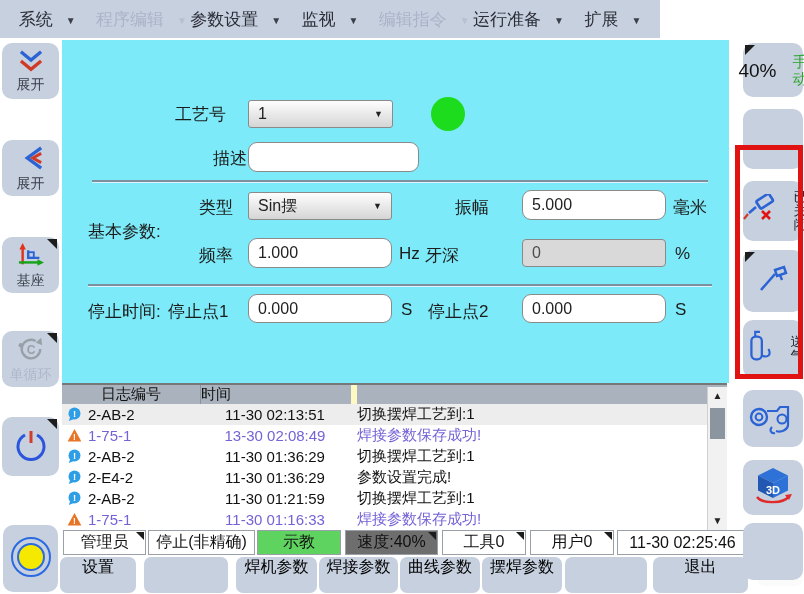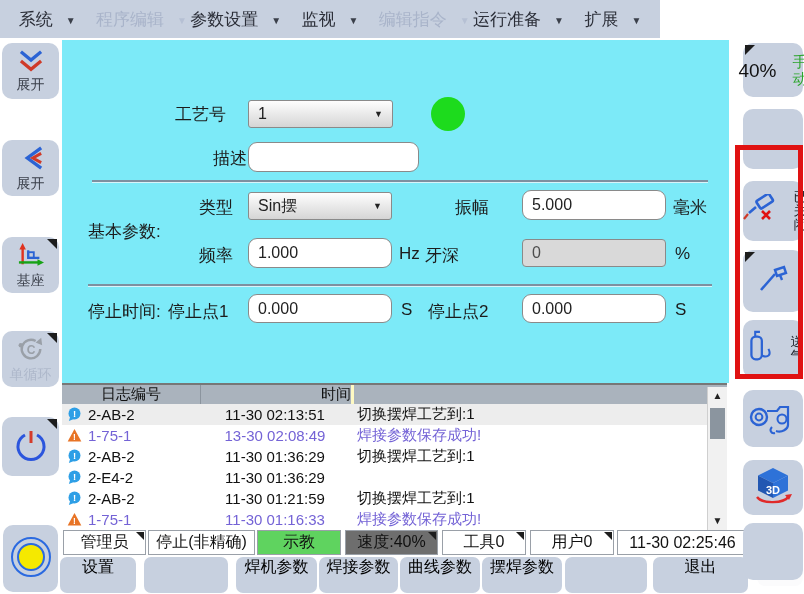--- a/index.html
+++ b/index.html
@@ -33,21 +33,21 @@
       font-size:16px;color:#222;display:flex;align-items:center;justify-content:space-between;
       padding:0 9px;box-sizing:border-box}
   .dd .arr{font-size:9px;color:#222}
   .divline{position:absolute;height:2px;background:#7e90a0;border-bottom:1px solid #d8f4fa}
   .greendot{position:absolute;width:34px;height:34px;border-radius:50%;background:#1ddb1d}
   
   .logtbl{position:absolute;left:62px;top:383px;width:665px;height:147px;background:#fff;
           overflow:hidden;font-size:15px;border-top:2px solid #777}
   .lhead{height:19px;background:#aab3bd;display:flex;align-items:center;color:#111}
   .lhead .h1{width:138px;text-align:center;border-right:1px solid #8b949e}
-  .lhead .h2{width:150px;text-align:right;border-right:3px solid #fef9c3}
+  .lhead .h2{width:150px;text-align:left;border-right:6px solid #fef9c3}
   .lhead .h3{flex:1;text-align:center}
   .lrow{height:21px;display:flex;align-items:center;color:#111}
   .lrow.shade{background:#ededed}
   .lrow .c1{width:138px;display:flex;align-items:center;gap:6px;padding-left:5px;box-sizing:border-box}
   .lrow .c2{width:150px;text-align:center}
   .lrow .c3{flex:1;padding-left:7px}
   .lrow.purple .c1 span,.lrow.purple .c2,.lrow.purple .c3{color:#7463d6}
   .licon{width:15px;height:15px;flex:0 0 15px}
   .vscroll{position:absolute;right:0;top:2px;width:19px;height:145px;background:#f1f1f1;border-left:1px solid #cfcfcf}
   .varr{position:absolute;left:0;width:19px;text-align:center;font-size:10px;color:#222;line-height:14px}
@@ -274,20 +274,21 @@
   <div class="lrow">
     <div class="c1">
         <svg class="licon" viewBox="0 0 16 16">
           <circle cx="8" cy="7" r="6.4" fill="#2e9fe6"></circle>
           <path d="M3.5 10 L2 15 L8 12.5 Z" fill="#2e9fe6"></path>
           <text x="8" y="10.5" font-size="10" fill="#fff" text-anchor="middle" font-weight="bold">!</text>
         </svg>
         <span>2-E4-2</span>
       </div>
     <div class="c2">11-30 01:36:29</div>
+    <div class="c3">参数设置完成!</div>
   </div>
 
   <div class="lrow">
     <div class="c1">
         <svg class="licon" viewBox="0 0 16 16">
           <circle cx="8" cy="7" r="6.4" fill="#2e9fe6"></circle>
           <path d="M3.5 10 L2 15 L8 12.5 Z" fill="#2e9fe6"></path>
           <text x="8" y="10.5" font-size="10" fill="#fff" text-anchor="middle" font-weight="bold">!</text>
         </svg>
         <span>2-AB-2</span>

